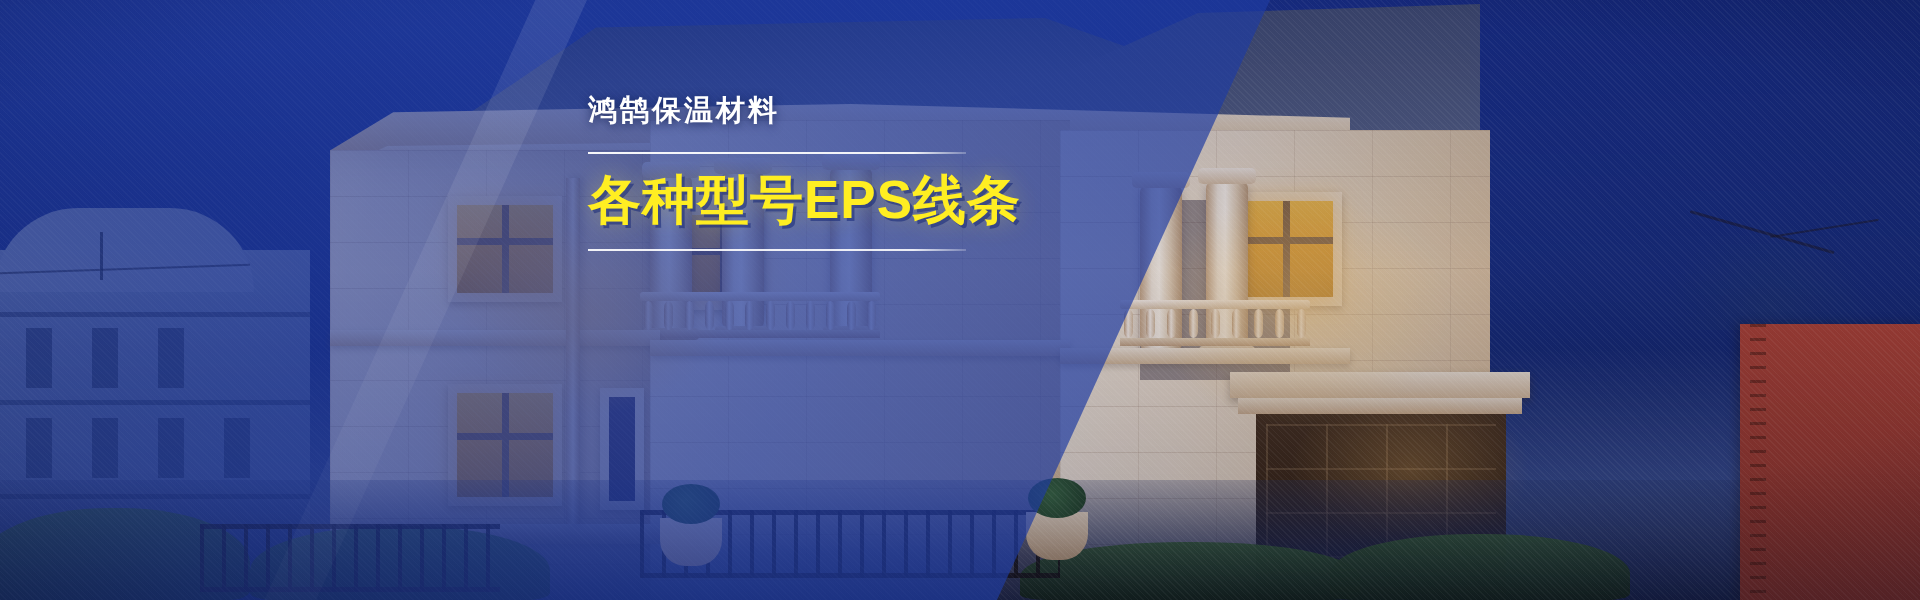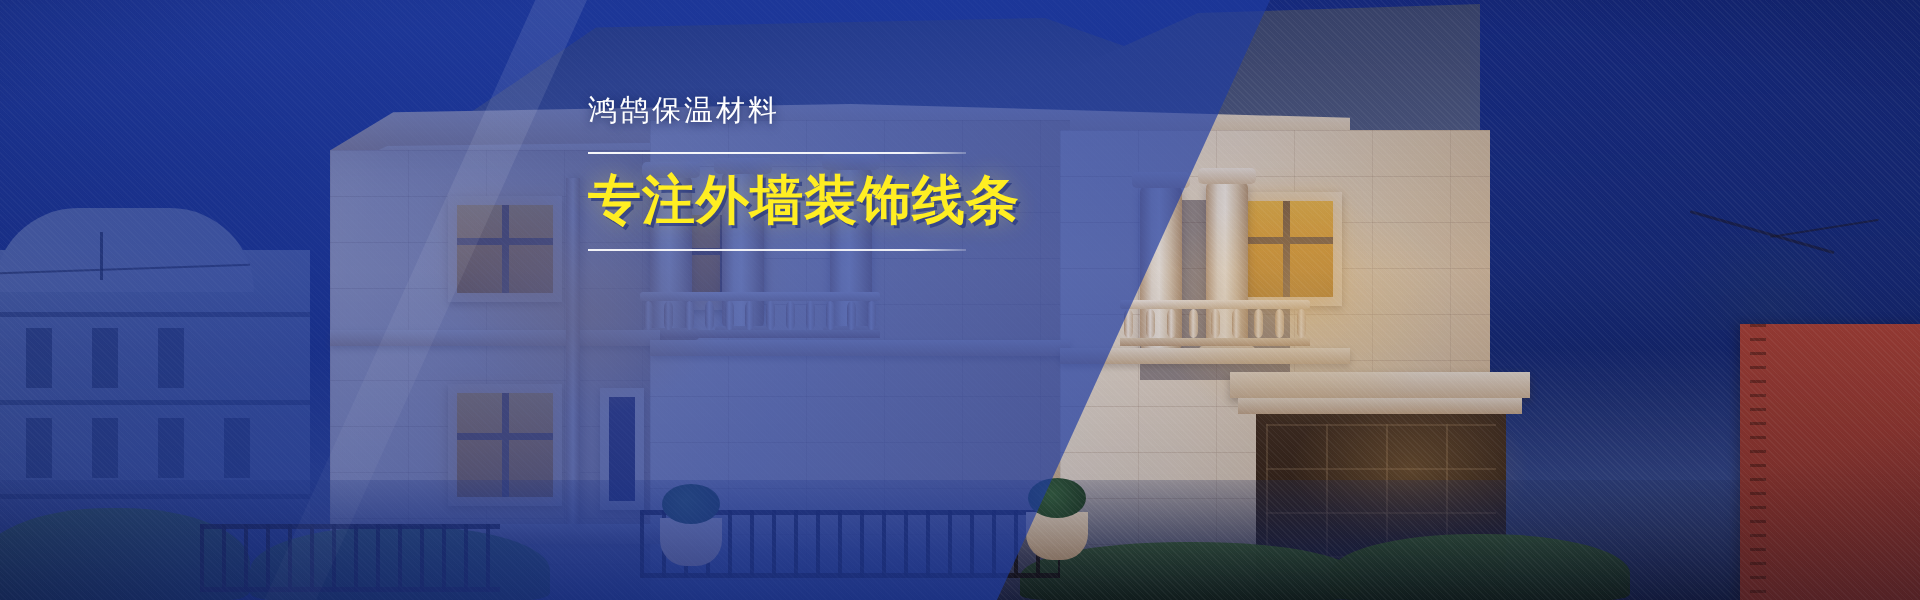--- a/index.html
+++ b/index.html
@@ -173,21 +173,21 @@
     position:absolute;left:0;top:0;width:1290px;height:600px;
     clip-path:polygon(41.5% 0%,45.5% 0%,24.5% 100%,20.5% 100%);
     background:linear-gradient(180deg,rgba(255,255,255,.10),rgba(255,255,255,.02));
   }
 
   
   .copy{position:absolute;left:588px;top:96px;width:420px;}
 
   .brand{
     color:#ffffff;font-size:29px;letter-spacing:3px;line-height:1;
-    font-weight:400;text-shadow:0 2px 10px rgba(10,22,70,.75);
+    font-weight:700;text-shadow:0 2px 10px rgba(10,22,70,.75);
     white-space:nowrap;
   }
   .rule{
     margin-top:27px;height:2px;width:378px;
     background:linear-gradient(90deg,rgba(255,255,255,.95) 0%,rgba(255,255,255,.92) 86%,rgba(255,255,255,.25) 100%);
   }
   .headline{margin-top:17px;}
   .headline .hl{
     display:block;white-space:nowrap;
     color:#ffee22;font-size:53px;font-weight:bold;letter-spacing:1px;line-height:1.10;
@@ -410,20 +410,20 @@
   <div class="overlay-panel"></div>
   <div class="overlay-edge"></div>
 
   <div class="copy">
 
     <div class="brand">鸿鹄保温材料</div>
 
     <div class="rule"></div>
 
     <div class="headline">
-      <span class="hl">专注外墙装饰线条</span>
+      <span class="hl">各种型号EPS线条</span>
     </div>
 
     <div class="rule2"></div>
 
   </div>
 
 </div>
 
 </body></html>

